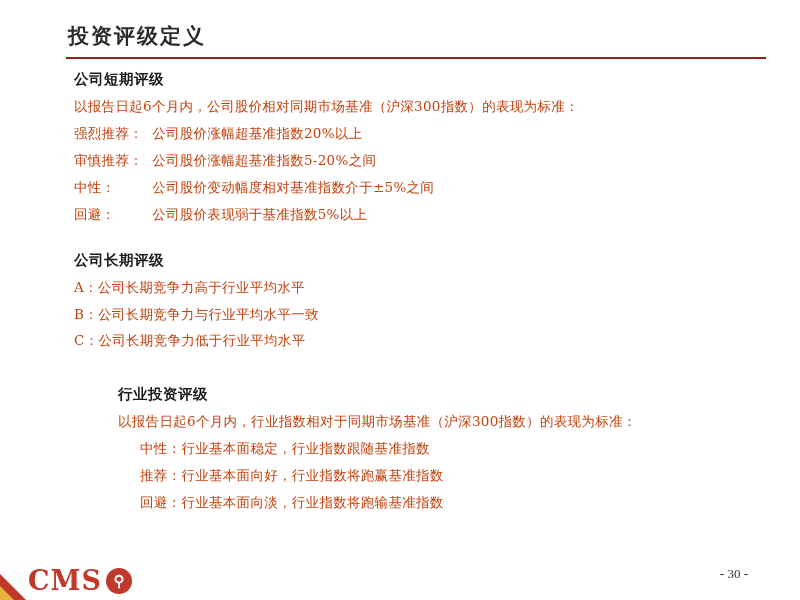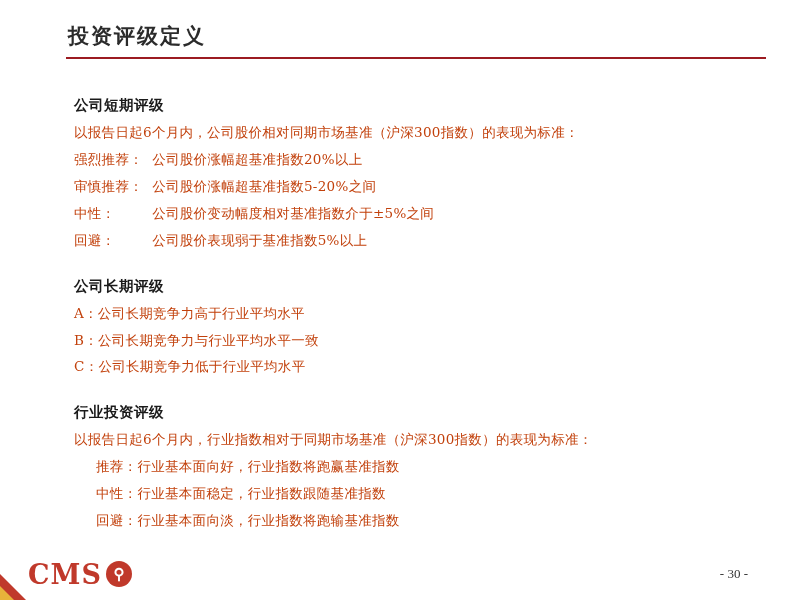--- a/index.html
+++ b/index.html
@@ -47,21 +47,21 @@
     top: 35px;
     width: 700px;
     height: 2px;
     background: #9c1b21;
   }
 
   
   .content {
     position: absolute;
     left: 0;
-    top: 96px;
+    top: 70px;
     width: 632px;
   }
 
   .section {
     margin-bottom: 18px;
   }
   .section-heading {
     font-family: "DejaVu Serif", "Liberation Serif", serif;
     font-weight: bold;
     font-size: 14.5px;
@@ -79,21 +79,21 @@
     line-height: 1.55;
   }
   .line.indent-1 {
     margin-left: 74px;
   }
   .line.indent-ind {
     margin-left: 96px;
   }
   .sec-gap-1 { margin-top: 0px; }
   .sec-gap-2 { margin-top: 26px; }
-  .sec-gap-3 { margin-top: 26px; }
+  .sec-gap-3 { margin-top: 34px; padding-left: 44px; }
 
   
   .footer {
     position: absolute;
     left: 0;
     bottom: 0;
     width: 800px;
     height: 52px;
   }
   .footer-bg {
@@ -102,21 +102,21 @@
     bottom: 0;
     width: 800px;
     height: 52px;
     background: #ffffff;
   }
   .logo-wrap {
     position: absolute;
     left: 28px;
     bottom: 6px;
     display: flex;
-    align-items: center;
+    align-items: flex-end;
     height: 40px;
   }
   .logo-cms {
     font-family: "DejaVu Serif", "Liberation Serif", serif;
     font-weight: bold;
     font-size: 27px;
     color: #c0392b;
     letter-spacing: 1px;
     line-height: 1;
   }
@@ -194,22 +194,22 @@
     <div class="section sec-gap-2">
       <div class="section-heading">公司长期评级</div>
       <div class="line indent-1">A：公司长期竞争力高于行业平均水平</div>
       <div class="line indent-1">B：公司长期竞争力与行业平均水平一致</div>
       <div class="line indent-1">C：公司长期竞争力低于行业平均水平</div>
     </div>
 
     <div class="section sec-gap-3">
       <div class="section-heading">行业投资评级</div>
       <div class="line indent-1">以报告日起6个月内，行业指数相对于同期市场基准（沪深300指数）的表现为标准：</div>
+      <div class="line indent-ind">中性：行业基本面稳定，行业指数跟随基准指数</div>
       <div class="line indent-ind">推荐：行业基本面向好，行业指数将跑赢基准指数</div>
-      <div class="line indent-ind">中性：行业基本面稳定，行业指数跟随基准指数</div>
       <div class="line indent-ind">回避：行业基本面向淡，行业指数将跑输基准指数</div>
     </div>
 
   </div>
 
   <div class="footer">
     <div class="footer-bg"></div>
     <div class="ribbon"></div>
     <div class="ribbon2"></div>
     <div class="logo-wrap">

